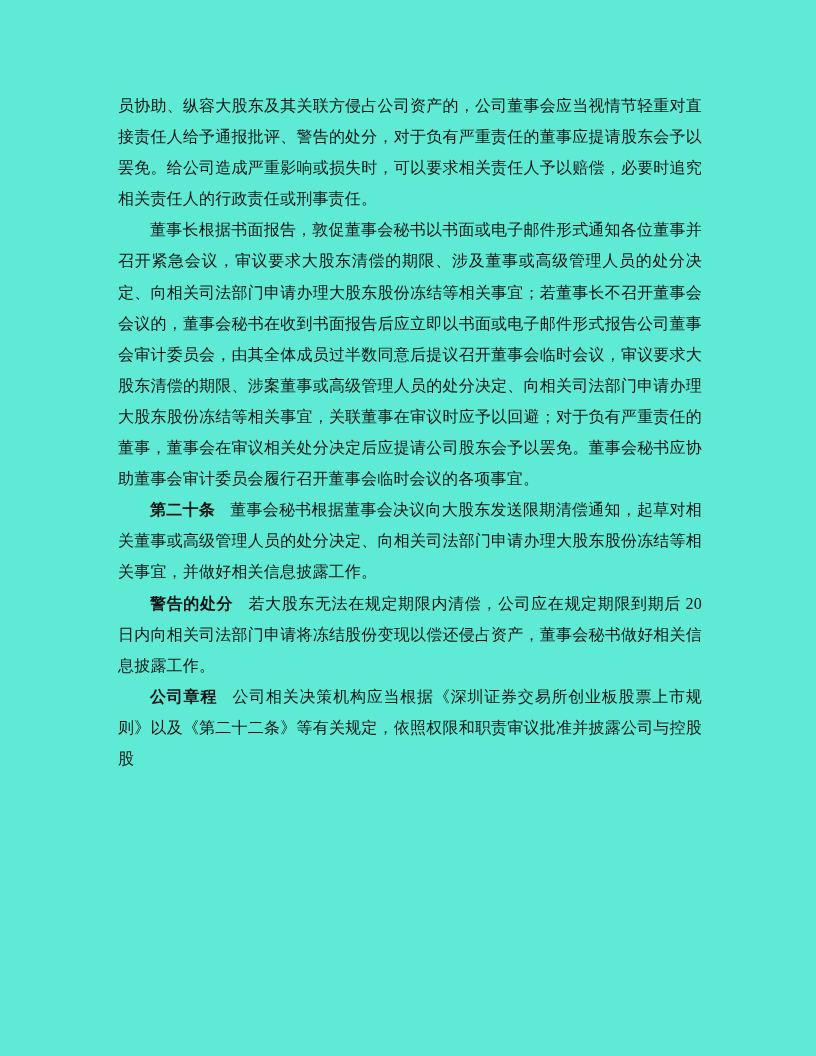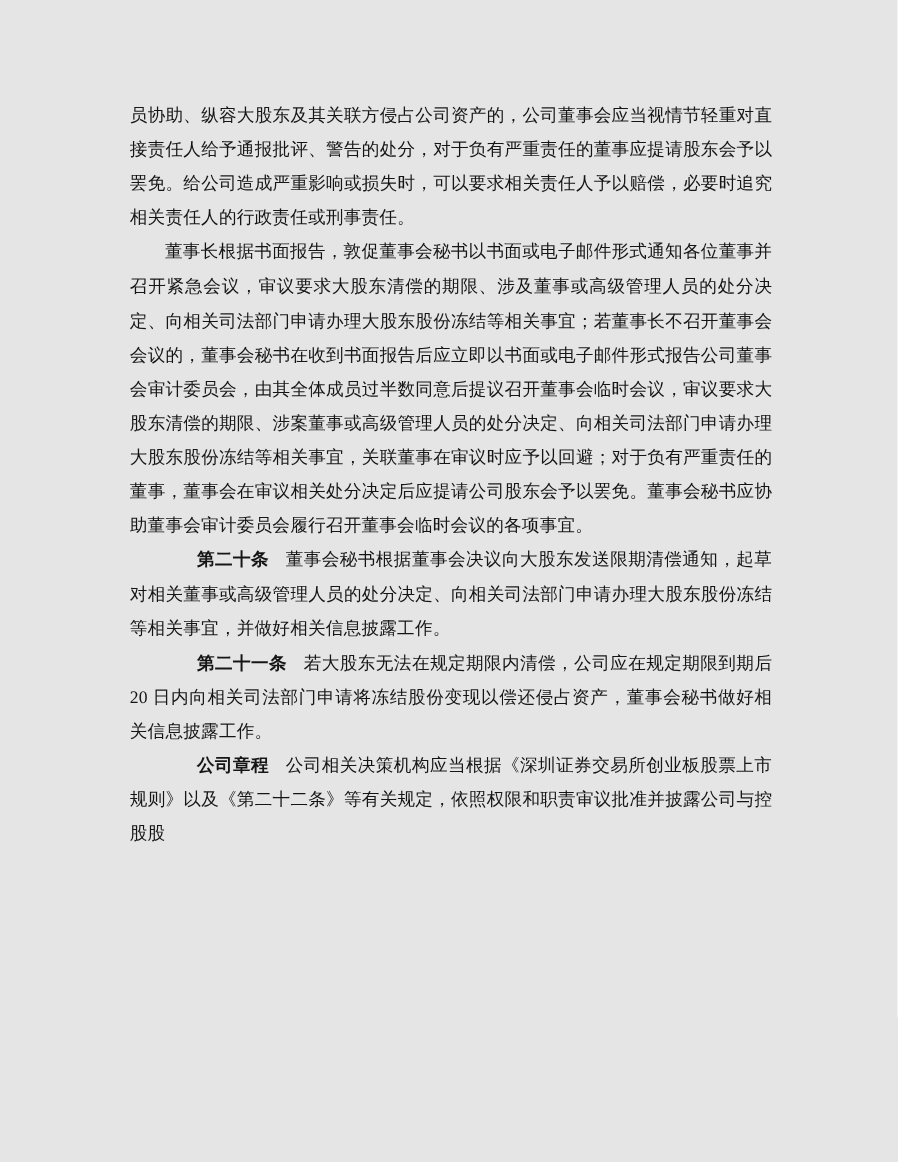--- a/index.html
+++ b/index.html
@@ -3,21 +3,21 @@
 <meta charset="utf-8">
 <style>
   * { margin: 0; padding: 0; box-sizing: border-box; }
   html, body {
     background: #ffffff;
   }
   .page {
     position: relative;
     width: 816px;
     height: 1056px;
-    background: #e5e5e5;
+    background: #5eead4;
     overflow: hidden;
     font-family: "Liberation Serif", "DejaVu Serif", serif;
   }
   .content {
     position: absolute;
     left: 118px;
     top: 90px;
     width: 584px;
     color: #151515;
     font-size: 16px;
@@ -28,34 +28,33 @@
   .para {
     text-indent: 2em;
     margin: 0;
   }
   .para.continuation {
     text-indent: 0;
   }
   .article-no {
     font-weight: bold;
     margin-right: 0.95em;
-    margin-left: 29px;
   }
 </style>
 </head>
 <body>
 
 <div class="page">
   <div class="content">
 
     <p class="para continuation"><span>员协助、纵容大股东及其关联方侵占公司资产的，公司董事会应当视情节轻重对直接责任人给予通报批评、警告的处分，对于负有严重责任的董事应提请股东会予以罢免。给公司造成严重影响或损失时，可以要求相关责任人予以赔偿，必要时追究相关责任人的行政责任或刑事责任。</span></p>
 
 
     <p class="para"><span>董事长根据书面报告，敦促董事会秘书以书面或电子邮件形式通知各位董事并召开紧急会议，审议要求大股东清偿的期限、涉及董事或高级管理人员的处分决定、向相关司法部门申请办理大股东股份冻结等相关事宜；若董事长不召开董事会会议的，董事会秘书在收到书面报告后应立即以书面或电子邮件形式报告公司董事会审计委员会，由其全体成员过半数同意后提议召开董事会临时会议，审议要求大股东清偿的期限、涉案董事或高级管理人员的处分决定、向相关司法部门申请办理大股东股份冻结等相关事宜，关联董事在审议时应予以回避；对于负有严重责任的董事，董事会在审议相关处分决定后应提请公司股东会予以罢免。董事会秘书应协助董事会审计委员会履行召开董事会临时会议的各项事宜。</span></p>
 
     <p class="para"><span class="article-no">第二十条</span><span>董事会秘书根据董事会决议向大股东发送限期清偿通知，起草对相关董事或高级管理人员的处分决定、向相关司法部门申请办理大股东股份冻结等相关事宜，并做好相关信息披露工作。</span></p>
 
-    <p class="para"><span class="article-no">第二十一条</span><span>若大股东无法在规定期限内清偿，公司应在规定期限到期后 20 日内向相关司法部门申请将冻结股份变现以偿还侵占资产，董事会秘书做好相关信息披露工作。</span></p>
+    <p class="para"><span class="article-no">警告的处分</span><span>若大股东无法在规定期限内清偿，公司应在规定期限到期后 20 日内向相关司法部门申请将冻结股份变现以偿还侵占资产，董事会秘书做好相关信息披露工作。</span></p>
 
     <p class="para"><span class="article-no">公司章程</span><span>公司相关决策机构应当根据《深圳证券交易所创业板股票上市规则》以及《第二十二条》等有关规定，依照权限和职责审议批准并披露公司与控股股</span></p>
 
   </div>
 </div>
 
 </body></html>

